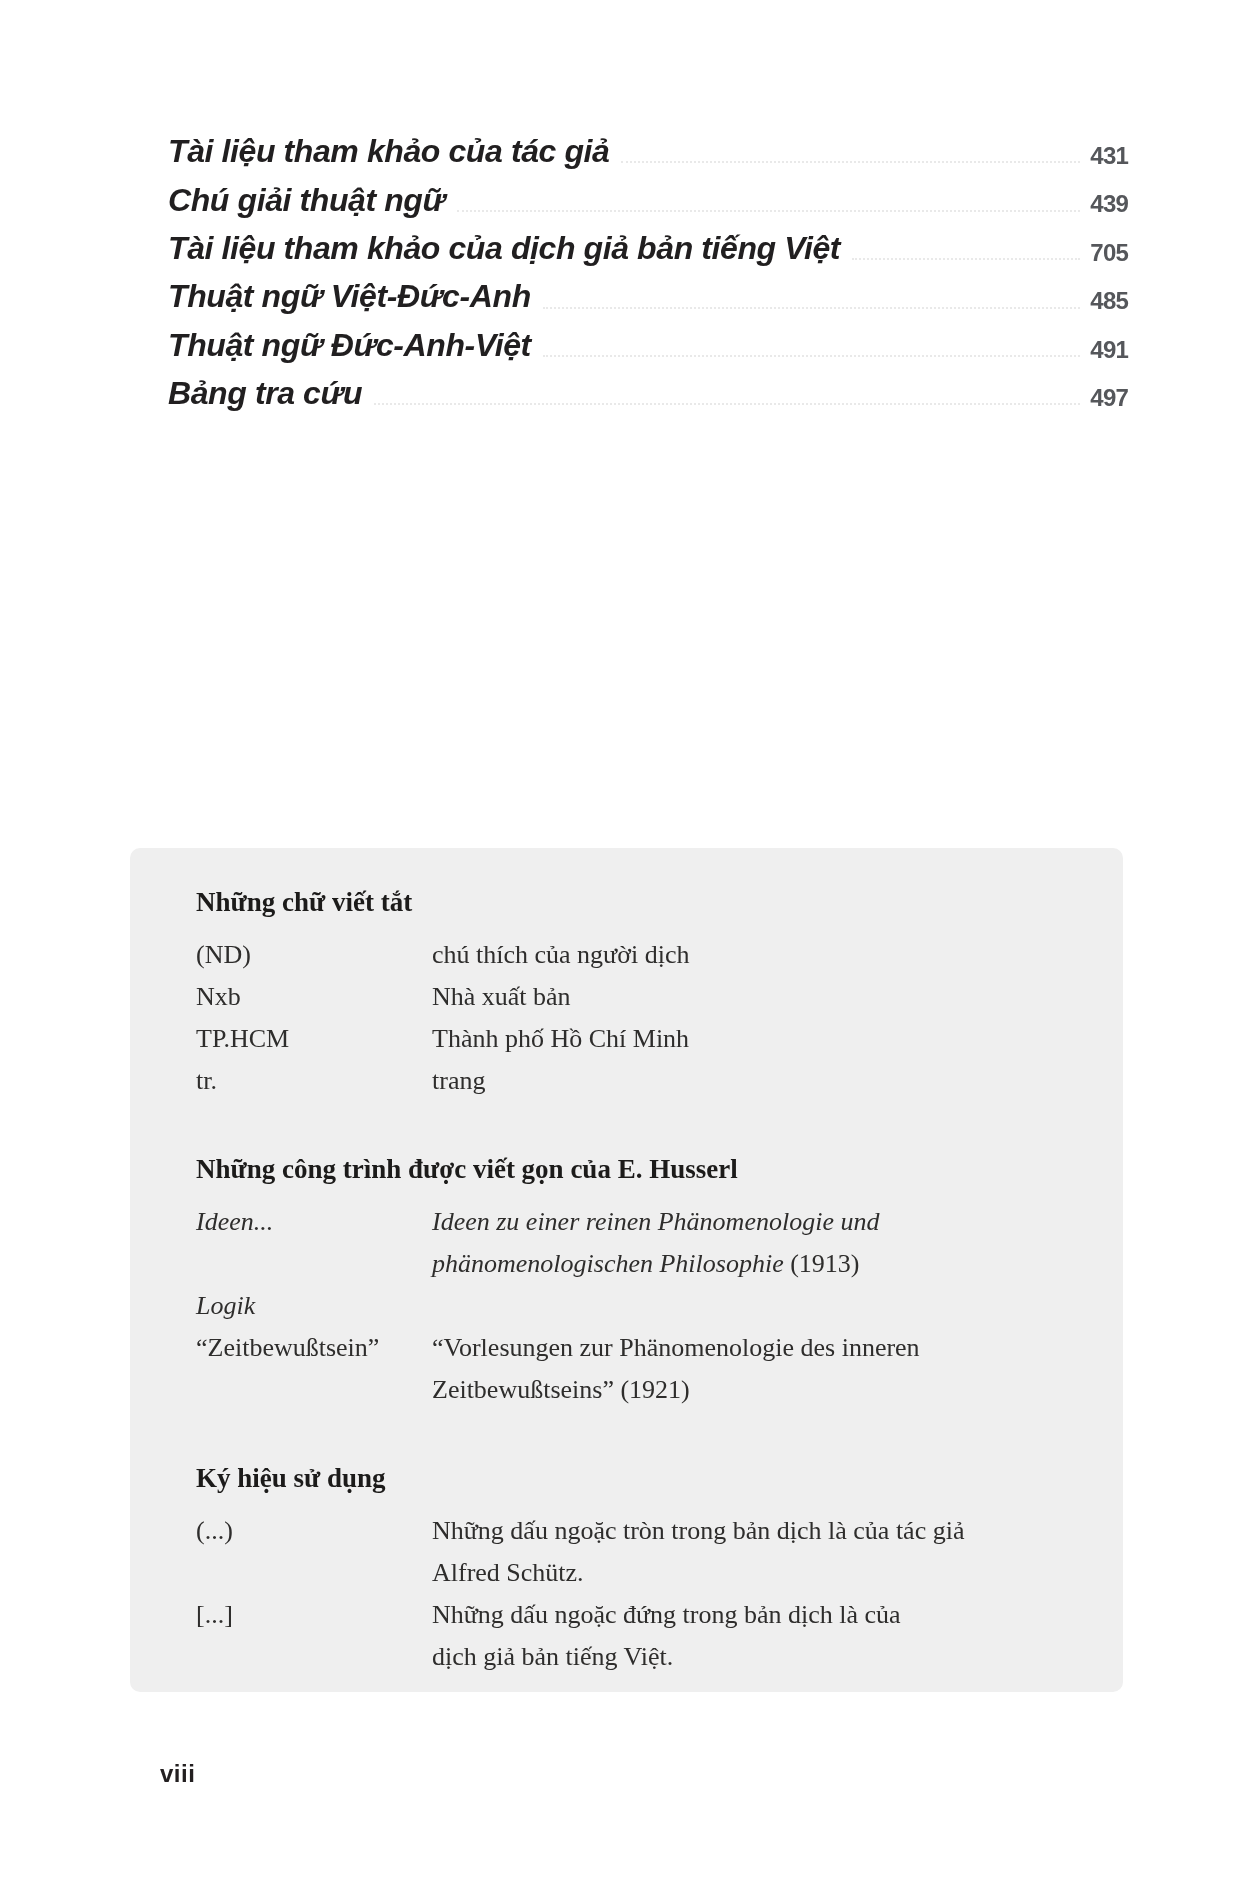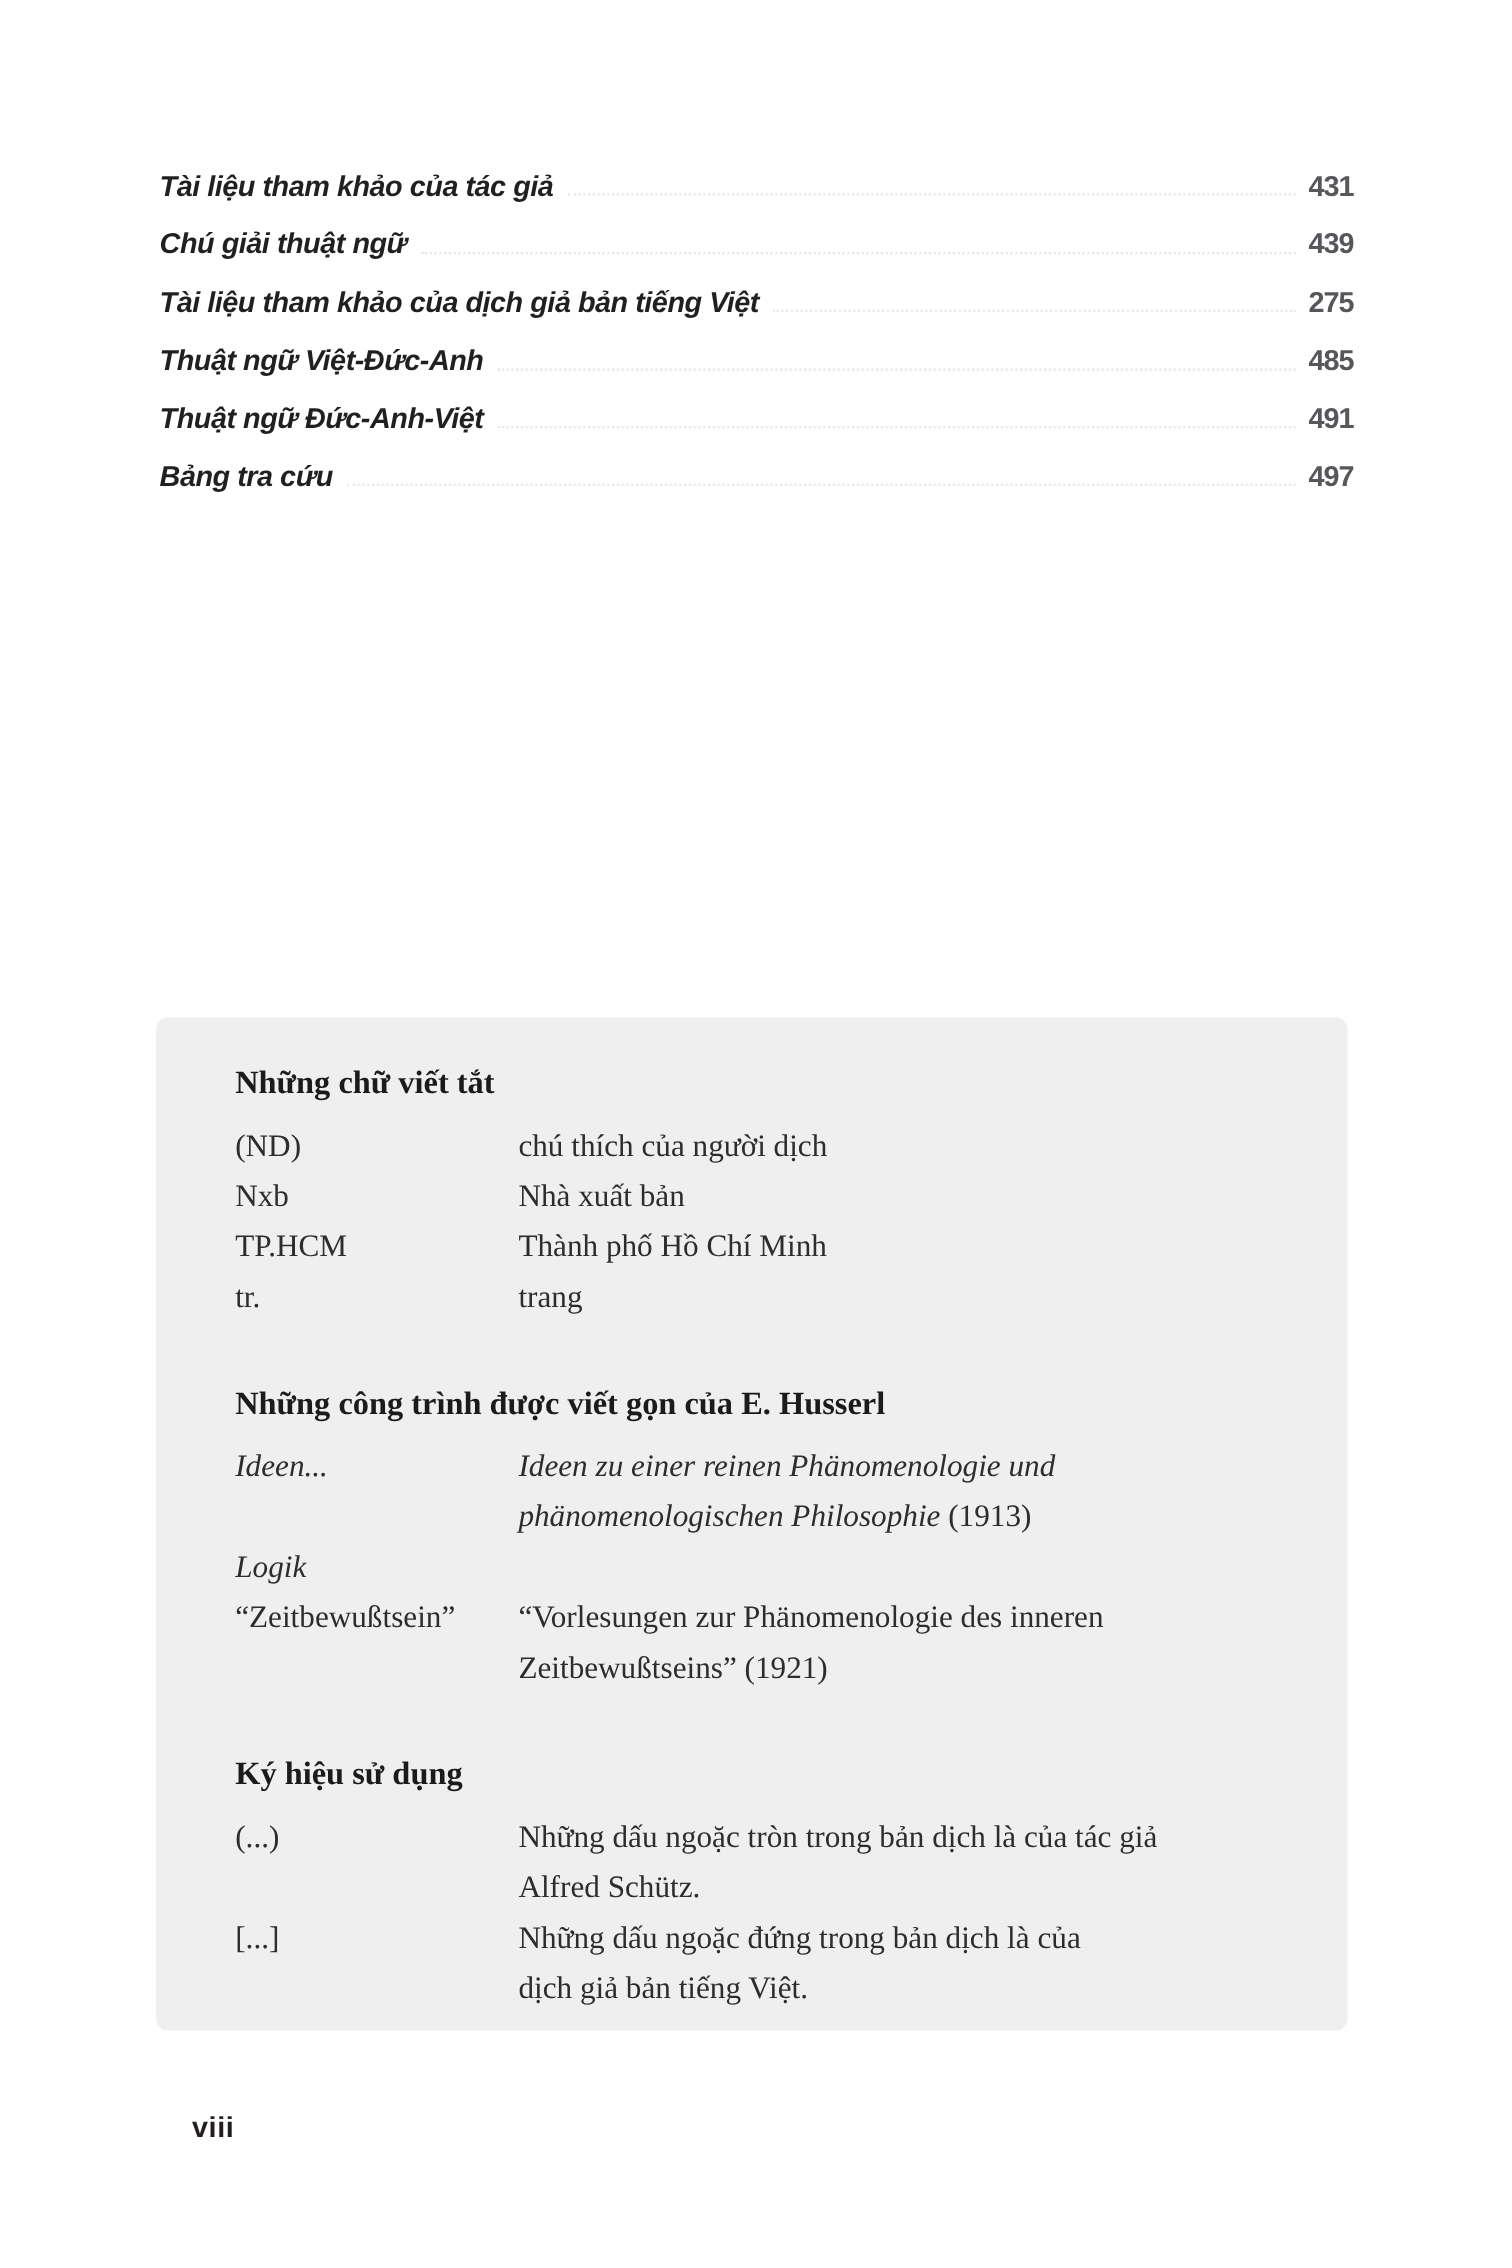--- a/index.html
+++ b/index.html
@@ -26,26 +26,27 @@
   .toc-row {
     display: flex;
     align-items: flex-end;
     height: 48.4px;
     box-sizing: border-box;
   }
   .toc-label {
     font-family: "Liberation Sans", sans-serif;
     font-style: italic;
     font-weight: 700;
-    font-size: 24px;
+    font-size: 32px;
     letter-spacing: -0.4px;
     color: #211f20;
     line-height: 1.1;
     padding-bottom: 7px;
     white-space: nowrap;
+    margin-left: 35px;
   }
   .toc-leader {
     flex: 1;
     border-bottom: 2px dotted #e9e9e9;
     margin: 0 10px 13px 12px;
   }
   .toc-page {
     font-family: "Liberation Sans", sans-serif;
     font-weight: 700;
     font-size: 24px;
@@ -117,21 +118,21 @@
         <span class="toc-page">431</span>
       </div>
       <div class="toc-row">
         <span class="toc-label">Chú giải thuật ngữ</span>
         <span class="toc-leader"></span>
         <span class="toc-page">439</span>
       </div>
       <div class="toc-row">
         <span class="toc-label">Tài liệu tham khảo của dịch giả bản tiếng Việt</span>
         <span class="toc-leader"></span>
-        <span class="toc-page">275</span>
+        <span class="toc-page">705</span>
       </div>
       <div class="toc-row">
         <span class="toc-label">Thuật ngữ Việt-Đức-Anh</span>
         <span class="toc-leader"></span>
         <span class="toc-page">485</span>
       </div>
       <div class="toc-row">
         <span class="toc-label">Thuật ngữ Đức-Anh-Việt</span>
         <span class="toc-leader"></span>
         <span class="toc-page">491</span>

